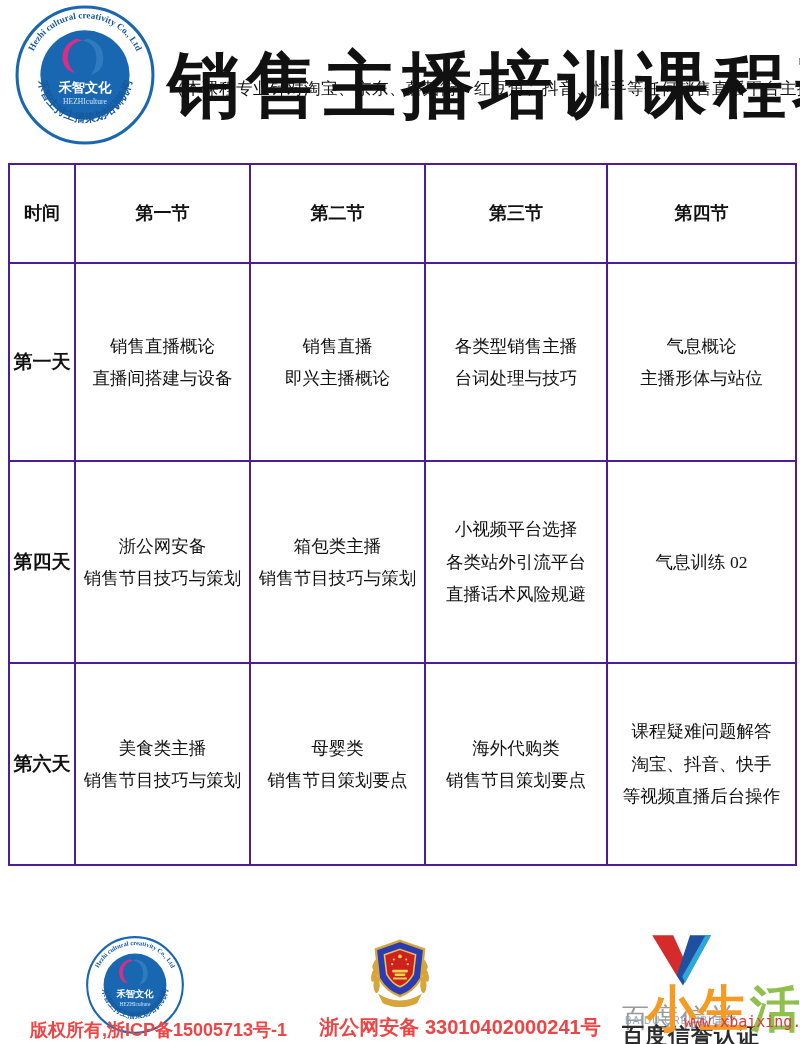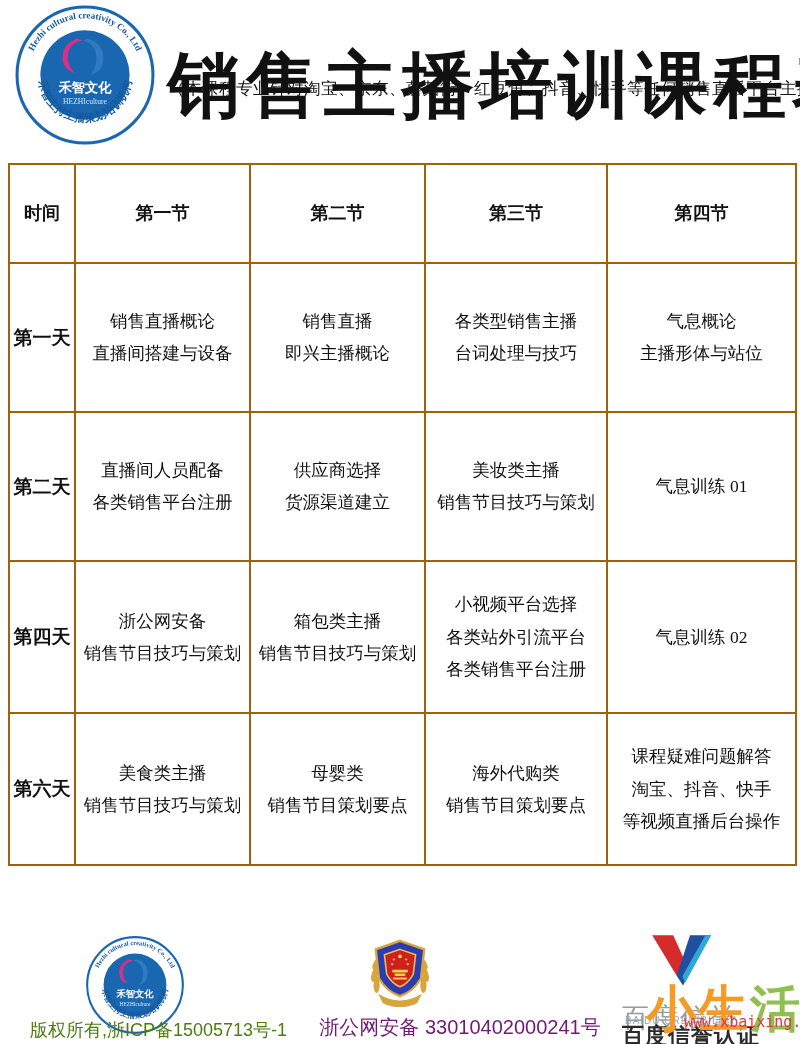--- a/index.html
+++ b/index.html
@@ -18,36 +18,36 @@
   .page-subtitle{
     position:absolute;left:168px;top:78px;width:616px;text-align:center;
     font-size:16.5px;font-weight:500;letter-spacing:0.5px;white-space:nowrap;
   }
   
   table.schedule{
     position:absolute;left:8px;top:163px;width:787px;height:703px;
     border-collapse:collapse;table-layout:fixed;
   }
   table.schedule th,table.schedule td{
-    border:2px solid #a16207;text-align:center;vertical-align:middle;
+    border:2px solid #4c1d95;text-align:center;vertical-align:middle;
     font-size:17.5px;line-height:1.85;padding:2px;
   }
   table.schedule th{font-size:18px;font-weight:600;height:93px;}
   table.schedule td.day-cell{font-size:19px;font-weight:600;border-radius:30px;}
   table.schedule tbody tr{height:101px;}
   
   .logo-footer{position:absolute;left:85px;top:935px;width:100px;height:100px;}
   .icp-text{
-    position:absolute;left:30px;top:1018px;font-size:18px;font-weight:400;color:#4d7c0f;
+    position:absolute;left:30px;top:1018px;font-size:18px;font-weight:700;color:#ef4444;
     font-family:"Liberation Sans","DejaVu Sans",sans-serif;white-space:nowrap;
   }
   .police-badge{position:absolute;left:360px;top:933px;width:80px;height:78px;}
   .police-text{
     position:absolute;left:298px;top:1014px;width:324px;text-align:center;
-    font-size:20px;font-weight:400;color:#701a75;white-space:nowrap;
+    font-size:20px;font-weight:700;color:#ef4444;white-space:nowrap;
     font-family:"Liberation Sans","DejaVu Sans",sans-serif;
   }
   .baidu-v{position:absolute;left:645px;top:931px;width:76px;height:56px;}
   .baidu-cn{
     position:absolute;left:622px;top:984px;font-size:27px;letter-spacing:2px;
     color:#9b9b9b;font-family:"Liberation Sans","DejaVu Sans",sans-serif;white-space:nowrap;margin-top:16px;
   }
   .baidu-en{
     position:absolute;left:625px;top:1015px;font-size:10px;letter-spacing:1px;
     color:#8fa8bf;font-family:"Liberation Sans","DejaVu Sans",sans-serif;white-space:nowrap;
@@ -121,51 +121,33 @@
         <td>
           <div>各类型销售主播</div>
           <div>台词处理与技巧</div>
         </td>
         <td>
           <div>气息概论</div>
           <div>主播形体与站位</div>
         </td>
       </tr>
       <tr>
-        <td class="day-cell">第二天</td>
-        <td>
-          <div>直播间人员配备</div>
-          <div>各类销售平台注册</div>
-        </td>
-        <td>
-          <div>供应商选择</div>
-          <div>货源渠道建立</div>
-        </td>
-        <td>
-          <div>美妆类主播</div>
-          <div>销售节目技巧与策划</div>
-        </td>
-        <td>
-          <div>气息训练 01</div>
-        </td>
-      </tr>
-      <tr>
         <td class="day-cell">第四天</td>
         <td>
           <div>浙公网安备</div>
           <div>销售节目技巧与策划</div>
         </td>
         <td>
           <div>箱包类主播</div>
           <div>销售节目技巧与策划</div>
         </td>
         <td>
           <div>小视频平台选择</div>
           <div>各类站外引流平台</div>
-          <div>各类销售平台注册</div>
+          <div>直播话术风险规避</div>
         </td>
         <td>
           <div>气息训练 02</div>
         </td>
       </tr>
       <tr>
         <td class="day-cell">第六天</td>
         <td>
           <div>美食类主播</div>
           <div>销售节目技巧与策划</div>

